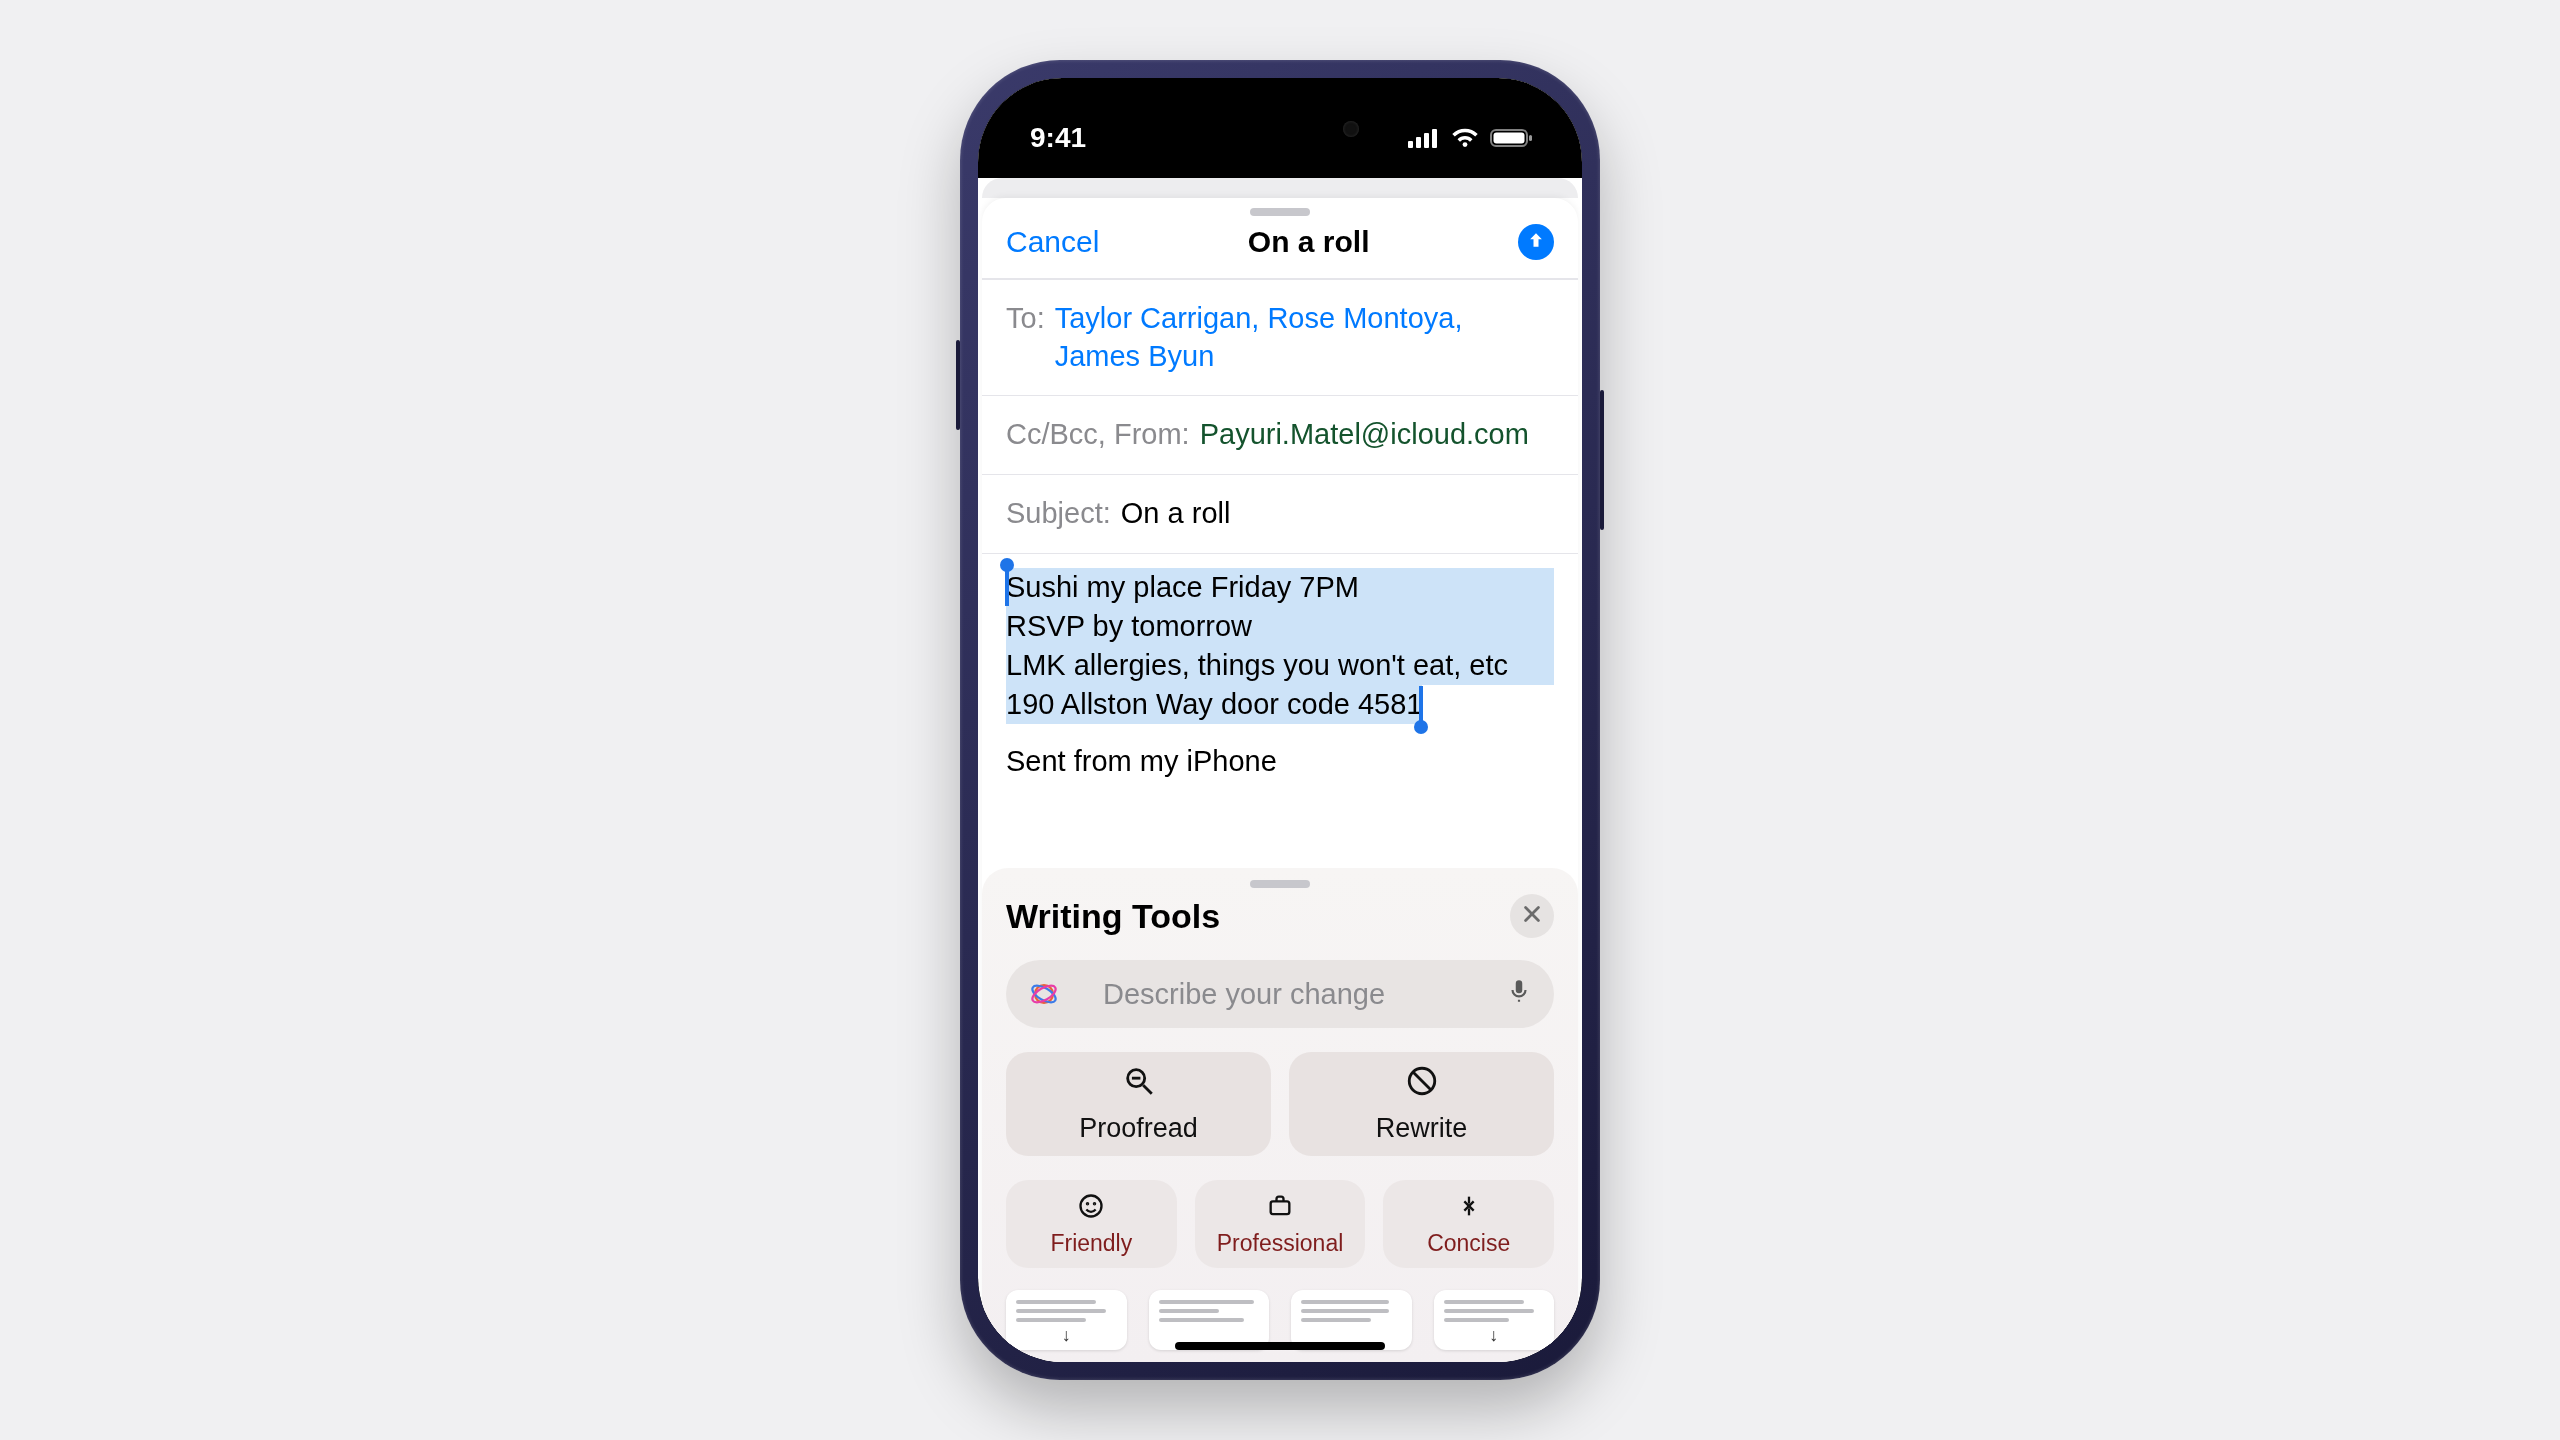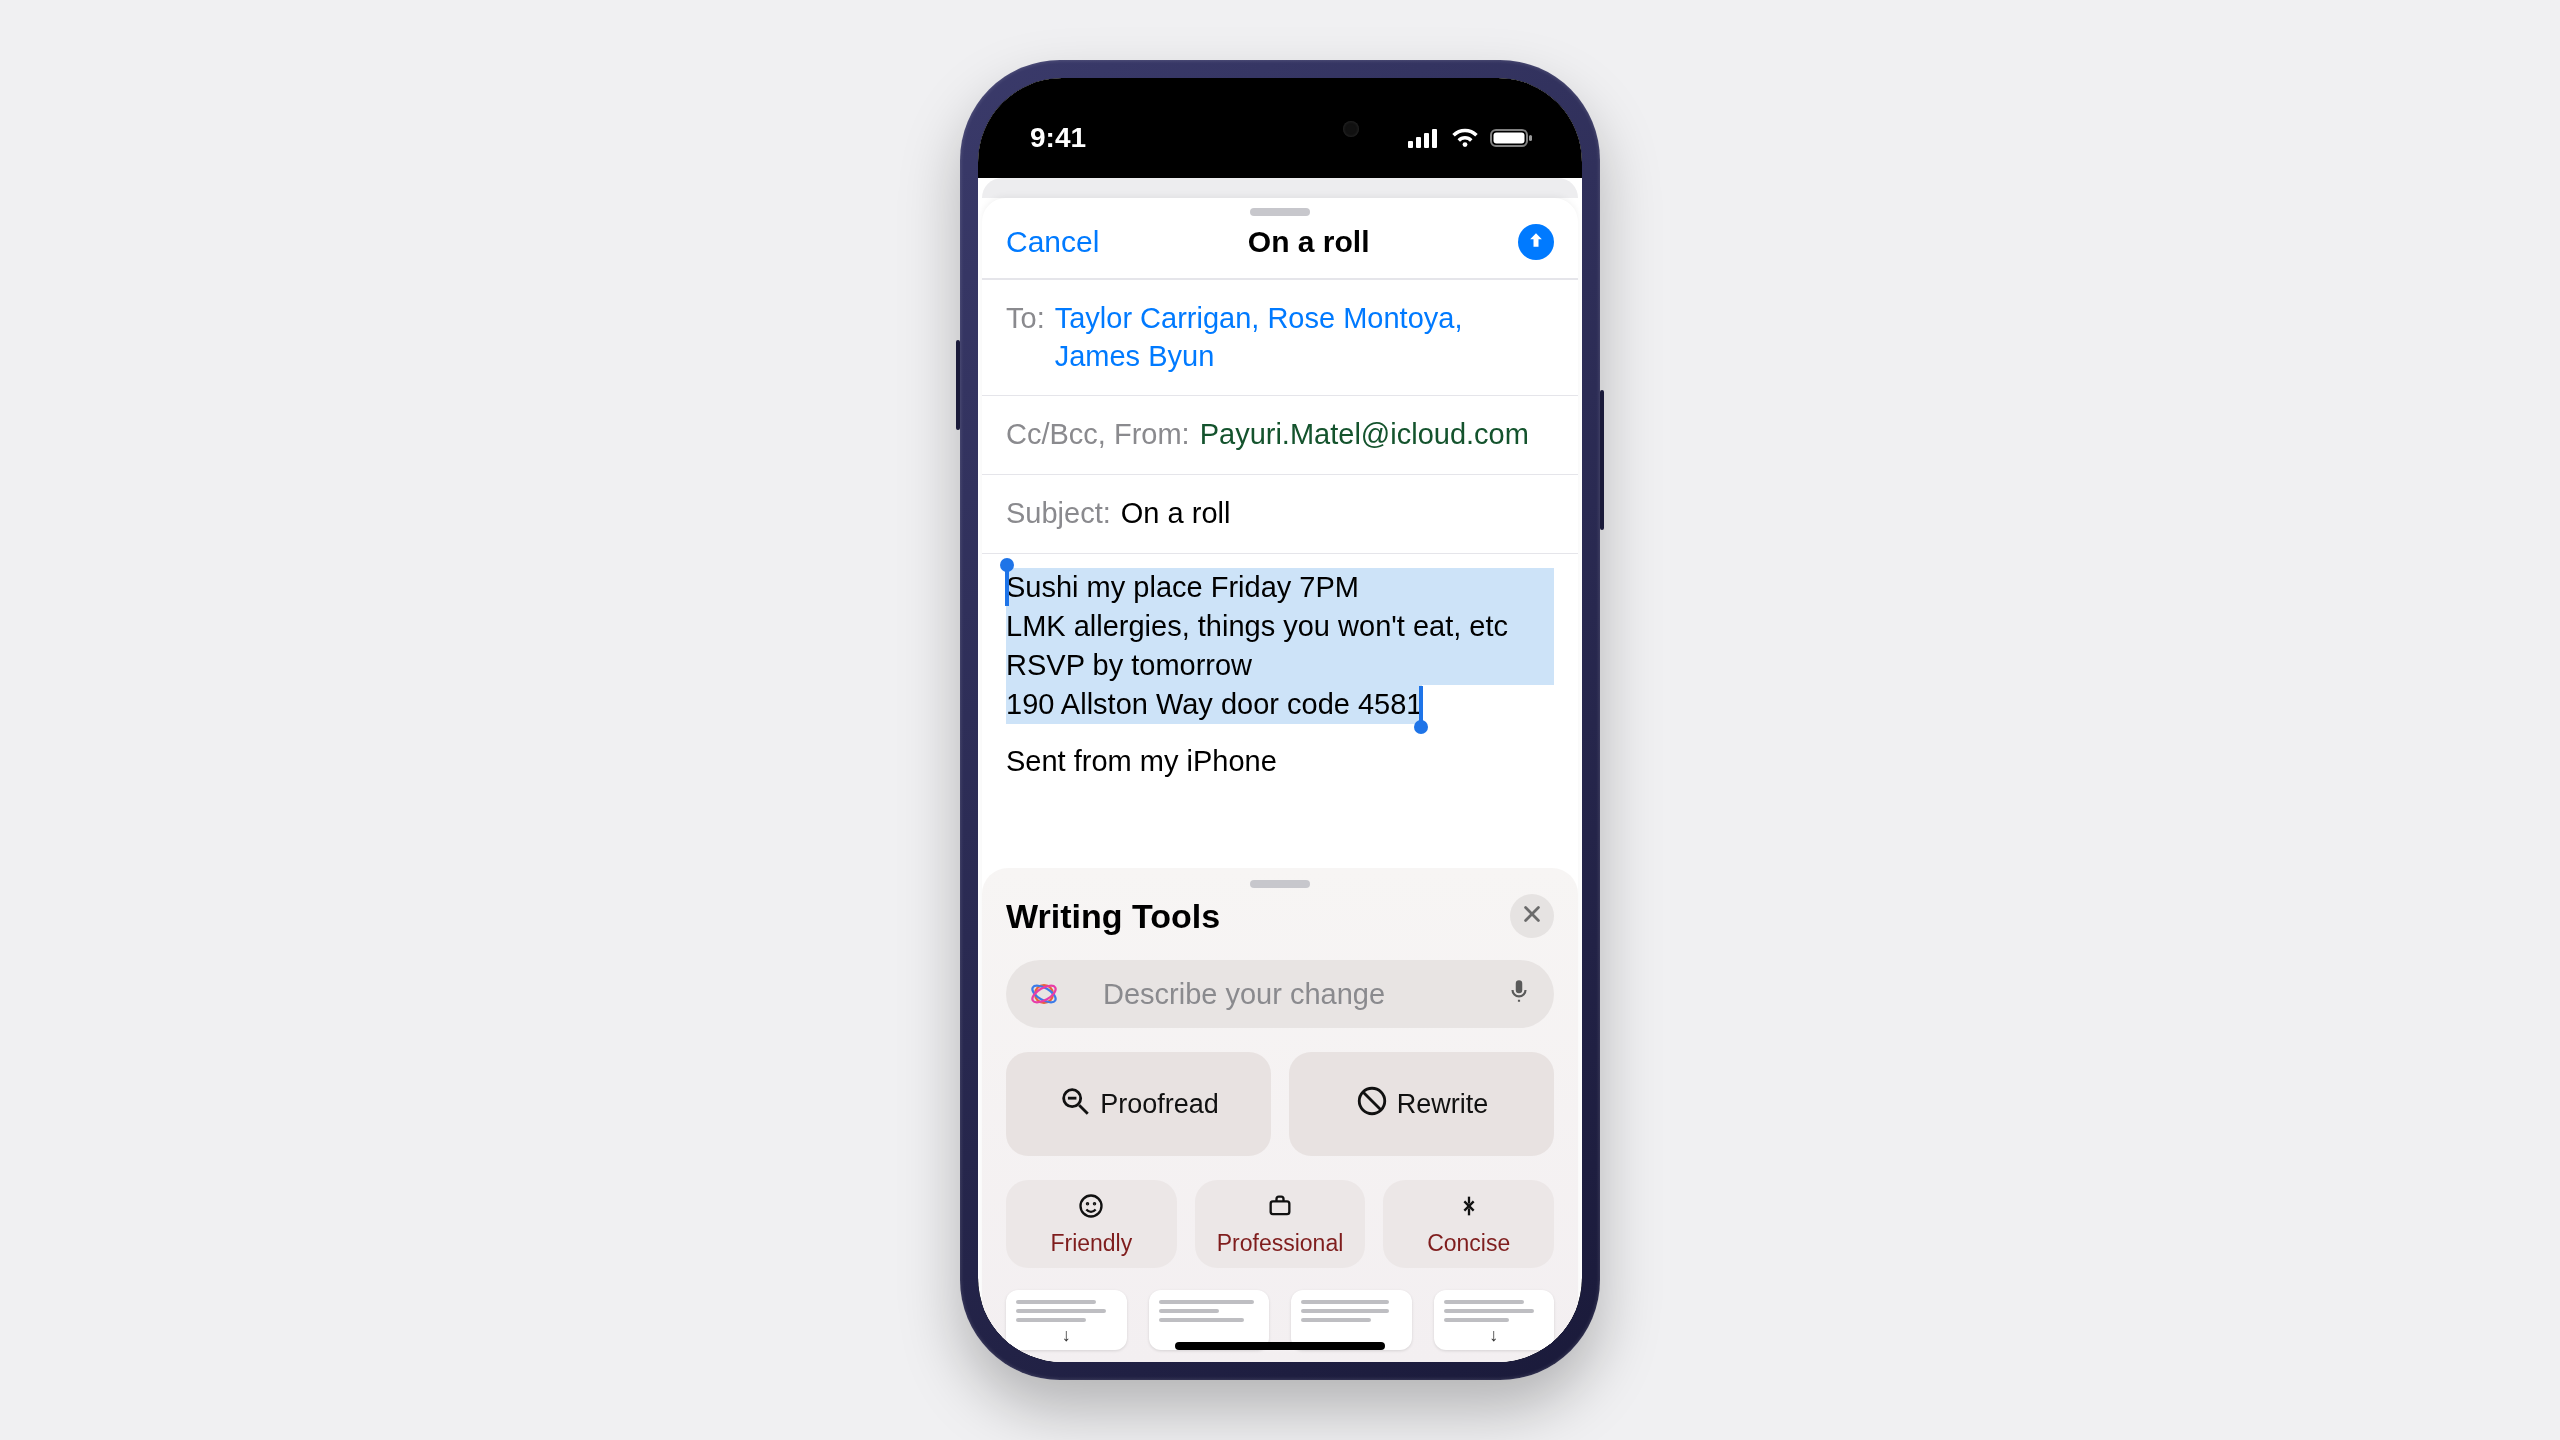--- a/index.html
+++ b/index.html
@@ -157,21 +157,21 @@
     color:#8A8A8E; font-size:29px;
   }
   .wt-input .sparkle { width:32px; height:32px; }
   .wt-input .ph { flex:1 1 auto;margin-left:27px; }
   .wt-input .mic svg{ width:26px; height:26px; fill:#5a5a5a; }
 
   .wt-row { display:flex; gap:18px; margin-top:24px; }
   .wt-btn-lg {
     flex:1 1 0; height:104px; border-radius:22px;
     background:#E8E2E1;
-    display:flex; flex-direction:row; align-items:center; justify-content:center; gap:8px;
+    display:flex; flex-direction:column; align-items:center; justify-content:center; gap:8px;
     font-size:27px; color:#111;
   }
   .wt-btn-lg svg { width:34px; height:34px; stroke:#111; fill:none; stroke-width:2; }
   .wt-row.three .wt-btn-sm {
     flex:1 1 0; height:88px; border-radius:22px;
     background:#ECE7E7;
     display:flex; flex-direction:column; align-items:center; justify-content:center; gap:4px;
     font-size:23px; color:#7f1d1d;
   }
   .wt-btn-sm svg { width:28px; height:28px; stroke:#111; fill:none; stroke-width:2; }
@@ -269,22 +269,22 @@
           <div class="field-row">
             <span class="field-label">Subject:</span>
             <span class="field-value">On a roll</span>
           </div>
 
           <div class="body-area">
             <div class="sel-container">
               <span class="sel-handle sel-start-dot"></span>
               <span class="sel-caret sel-start-caret"></span>
               <span class="full-hl">Sushi my place Friday 7PM</span>
+              <span class="full-hl">RSVP by tomorrow</span>
               <span class="full-hl">LMK allergies, things you won't eat, etc</span>
-              <span class="full-hl">RSVP by tomorrow</span>
               <div class="partial-row">
                 <span class="partial-hl" style="position:relative;">190 Allston Way door code 4581</span>
                 <span style="position:relative; width:0;">
                   <span class="sel-caret sel-end-caret" style="left:-3px;"></span>
                   <span class="sel-handle sel-end-dot" style="left:-8px;"></span>
                 </span>
               </div>
             </div>
             <div class="signature">Sent from my iPhone</div>
           </div>

